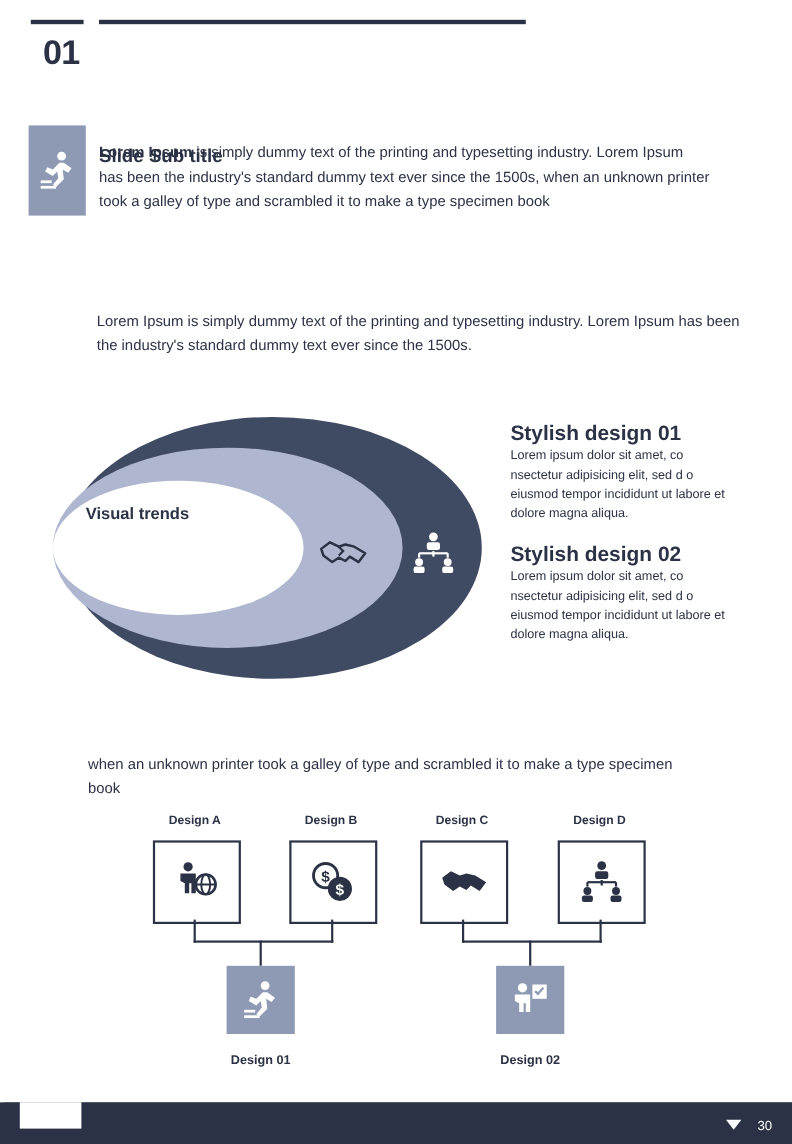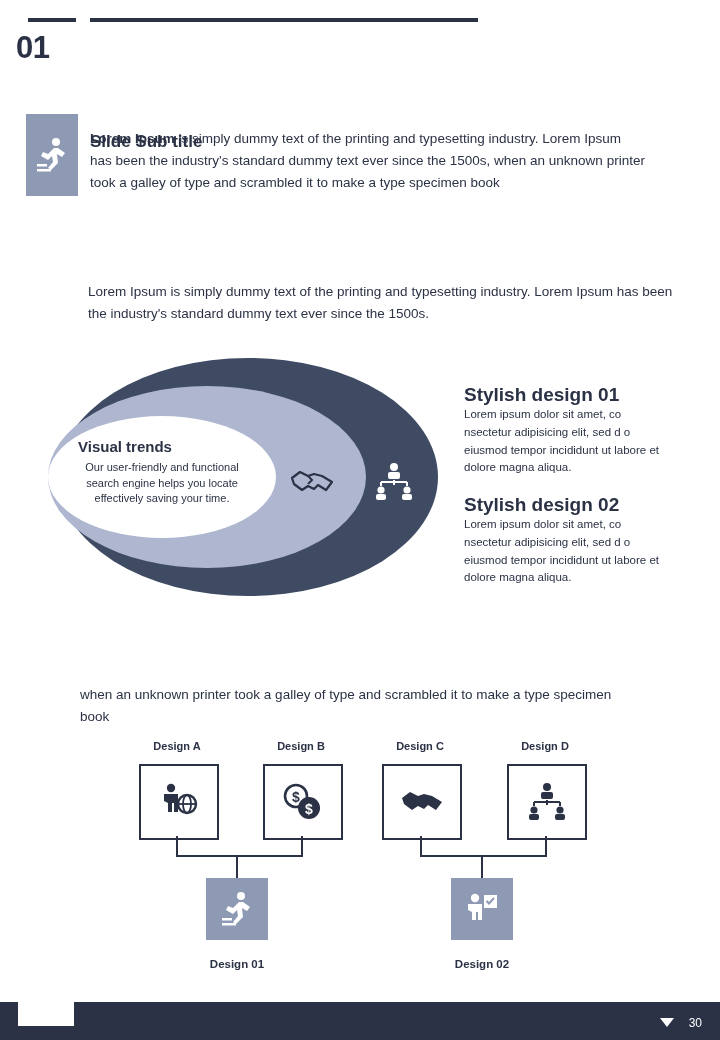--- a/index.html
+++ b/index.html
@@ -34,21 +34,21 @@
   .hdr-rule-right {
     position: absolute;
     left: 90px;
     top: 18px;
     width: 388px;
     height: 4px;
     background: #2b3245;
   }
   .slide-number-big {
     position: absolute;
-    left: 16px;
+    left: 39px;
     top: 30px;
     font-size: 31px;
     font-weight: bold;
     letter-spacing: -0.5px;
     color: #2b3245;
   }
   .slide-title {
     position: absolute;
     left: 90px;
     top: 27px;
@@ -106,24 +106,23 @@
     width: 590px;
     font-size: 13.5px;
     line-height: 1.62;
     color: #2b3245;
   }
 
   
   .ellipse-wrap {
     position: absolute;
     left: 48px;
-    top: 358px;
+    top: 379px;
     width: 390px;
     height: 238px;
-    text-align: center;
   }
   .ell-outer {
     position: absolute;
     left: 10px; top: 0;
     width: 380px; height: 238px;
     border-radius: 50%;
     background: #3f4a63;
   }
   .ell-mid {
     position: absolute;
@@ -311,21 +310,20 @@
   <div class="sub-title">Slide Sub title</div>
   <div class="sub-body"><b>Lorem Ipsum</b><span> is simply dummy text of the printing and typesetting industry. Lorem Ipsum has been the industry's standard dummy text ever since the 1500s, when an unknown printer took a galley of type and scrambled it to make a type specimen book</span></div>
 
   <div class="sec1-body">Lorem Ipsum is simply dummy text of the printing and typesetting industry. Lorem Ipsum has been the industry's standard dummy text ever since the 1500s.</div>
 
   <div class="ellipse-wrap">
     <div class="ell-outer"></div>
     <div class="ell-mid"></div>
     <div class="ell-inner"></div>
     <div class="ell-inner-title">Visual trends</div>
-    <div class="ell-inner-body">Our user-friendly and functional search engine helps you locate effectively saving your time.</div>
 
     <div class="ell-icon-hand">
       <svg width="48" height="40" viewBox="0 0 48 40" aria-hidden="true">
         <path d="M4 16 L12 10 L20 14 L26 12 L34 14 L44 20 L38 28 L30 23 L26 27 L20 24 L14 28 L6 22 Z" fill="none" stroke="#2b3245" stroke-width="2.2" stroke-linejoin="round"></path>
         <path d="M20 14 L24 18 L20 22" fill="none" stroke="#2b3245" stroke-width="2"></path>
       </svg>
     </div>
 
     <div class="ell-icon-org">
       <svg width="44" height="44" viewBox="0 0 44 44" aria-hidden="true">

